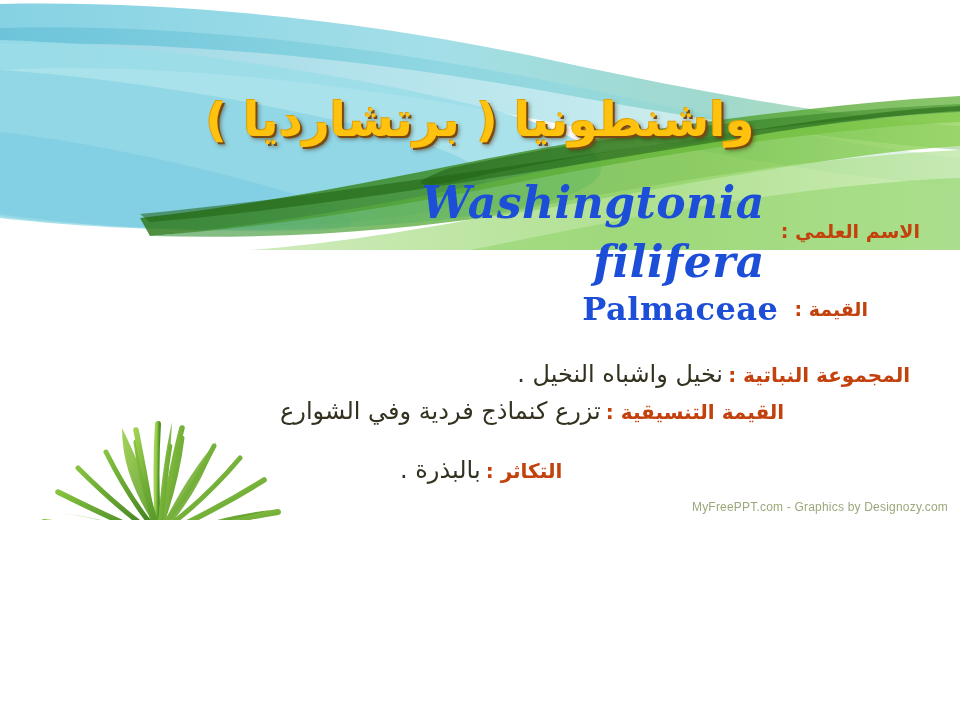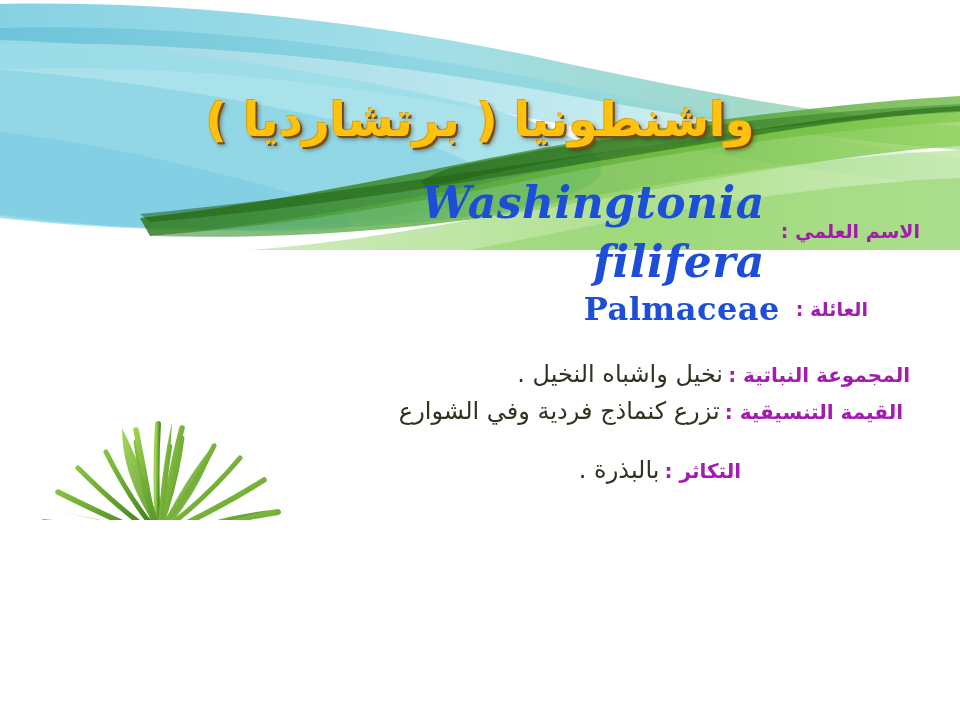--- a/index.html
+++ b/index.html
@@ -46,21 +46,21 @@
     width:640px;
     direction:rtl;
     text-align:right;
   }
   .row{
     display:block;
     margin-bottom:4px;
     line-height:1.35;
   }
   .label{
-    color:#a21caf;
+    color:#c2410c;
     font-family:"DejaVu Sans","Liberation Sans",sans-serif;
     font-size:20px;
     font-weight:600;
     white-space:nowrap;
   }
   .value-latin{
     color:#1d4ed8;
     font-family:"DejaVu Serif","Liberation Serif",serif;
     font-style:italic;
     font-weight:bold;
@@ -86,25 +86,25 @@
   .row-sci .label,.row-fam .label{font-size:19px;}
   .row-fam .value-latin{font-style:normal;font-size:32px;}
 
   .row-group{
     margin:6px 0 0 0;padding-right:10px;
     text-align:right;
   }
   .row-deco{
     margin:0 17px 22px 0;
     padding-right:0;
-    text-align:right;
+    text-align:left;
     line-height:1.7;
   }
   .row-prop{
-    margin:0;padding-right:0;text-align:center;
+    margin:0;padding-right:0;text-align:left;
   }
 
   
   #plant{
     position:absolute;left:10px;top:350px;width:300px;height:352px;
   }
   #plant svg{display:block;width:300px;height:352px;}
 
   
   #footer{
@@ -188,21 +188,21 @@
   <div class="title">واشنطونيا ( برتشارديا )</div>
 
   <div id="info">
 
     <div class="row row-sci">
       <span class="label">الاسم العلمي :</span>
       <span class="value-latin">Washingtonia filifera</span>
     </div>
 
     <div class="row row-fam">
-      <span class="label">العائلة :</span>
+      <span class="label">القيمة :</span>
       <span class="value-latin">Palmaceae</span>
     </div>
 
     <div class="row row-group">
       <span class="label">المجموعة النباتية :</span>
       <span class="value-ar">نخيل واشباه النخيل .</span>
     </div>
 
     <div class="row row-deco">
       <span class="label">القيمة التنسيقية :</span>
@@ -321,14 +321,15 @@
 
       <path d="M90,274 L110,340 C112,348 188,348 190,340 L210,274
                C210,284 90,284 90,274 Z" fill="url(#potg)"></path>
 
       <path d="M112,280 L126,338 C132,340 140,340 144,339 L130,280 Z" fill="#6A9480" opacity=".32"></path>
 
       <ellipse cx="150" cy="342" rx="40" ry="8" fill="#16312A"></ellipse>
     </svg>
   </div>
 
+  <div id="footer">MyFreePPT.com - Graphics by Designozy.com</div>
 
 </div>
 
 </body></html>

